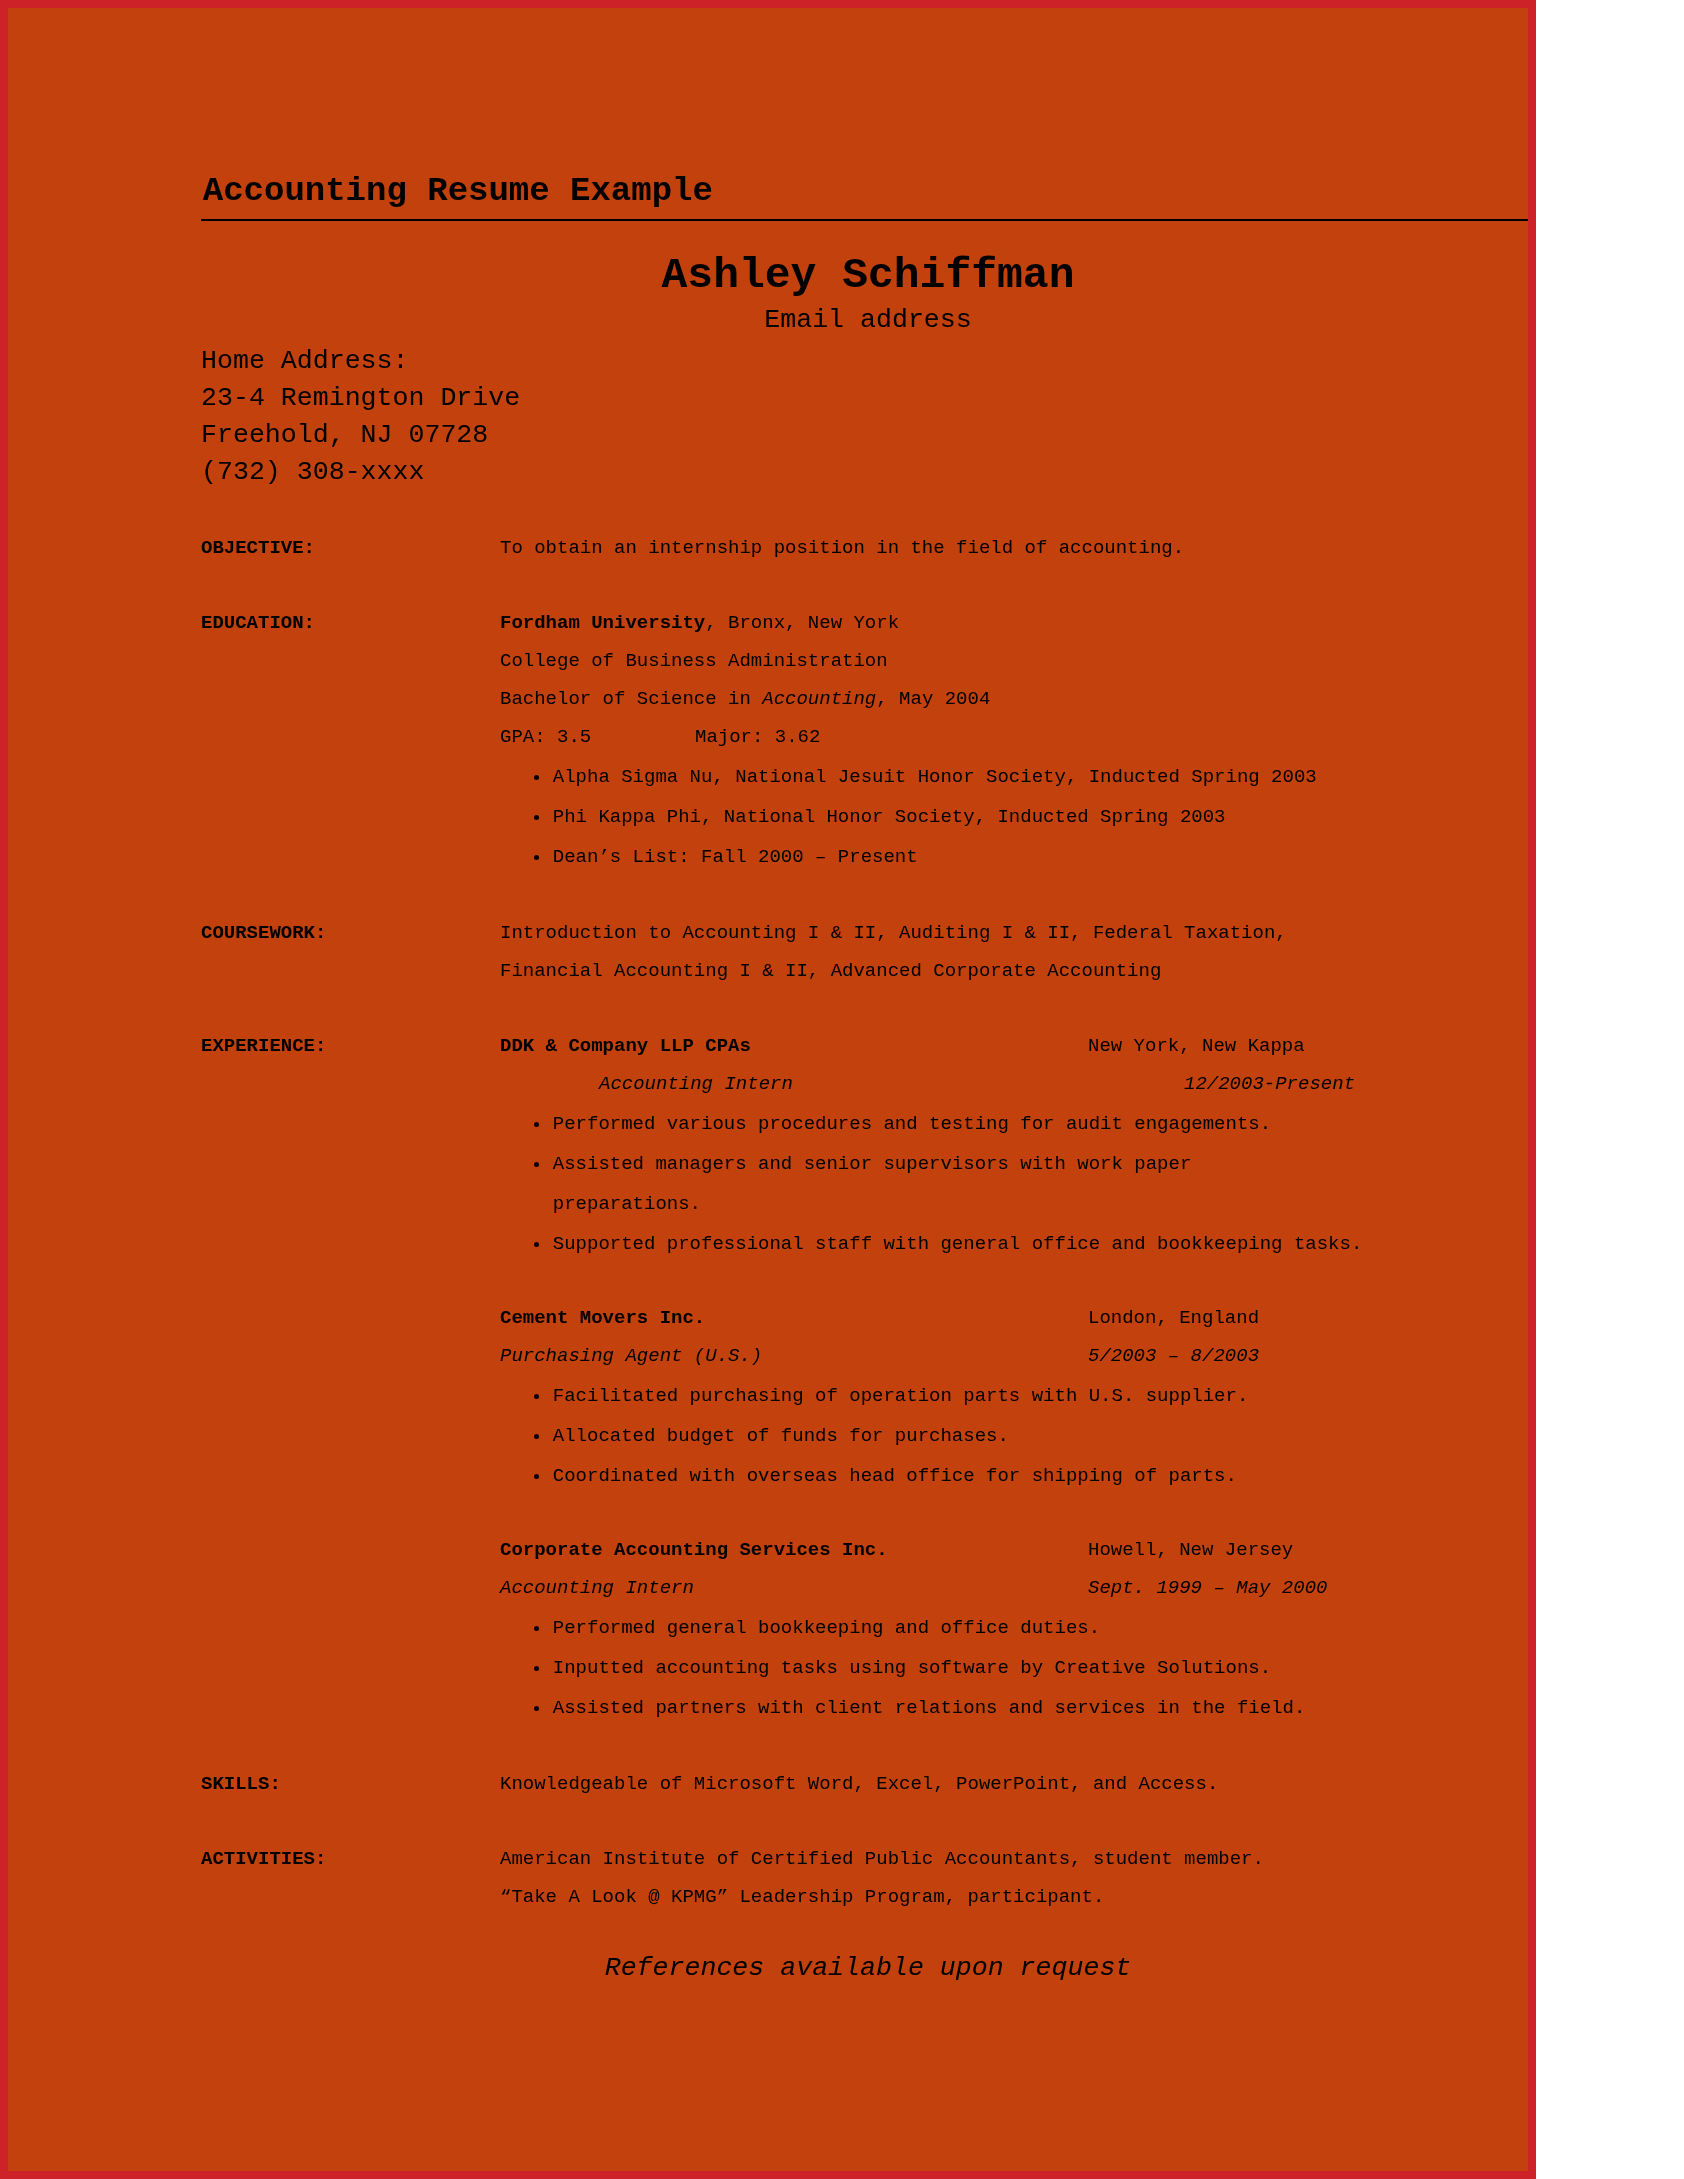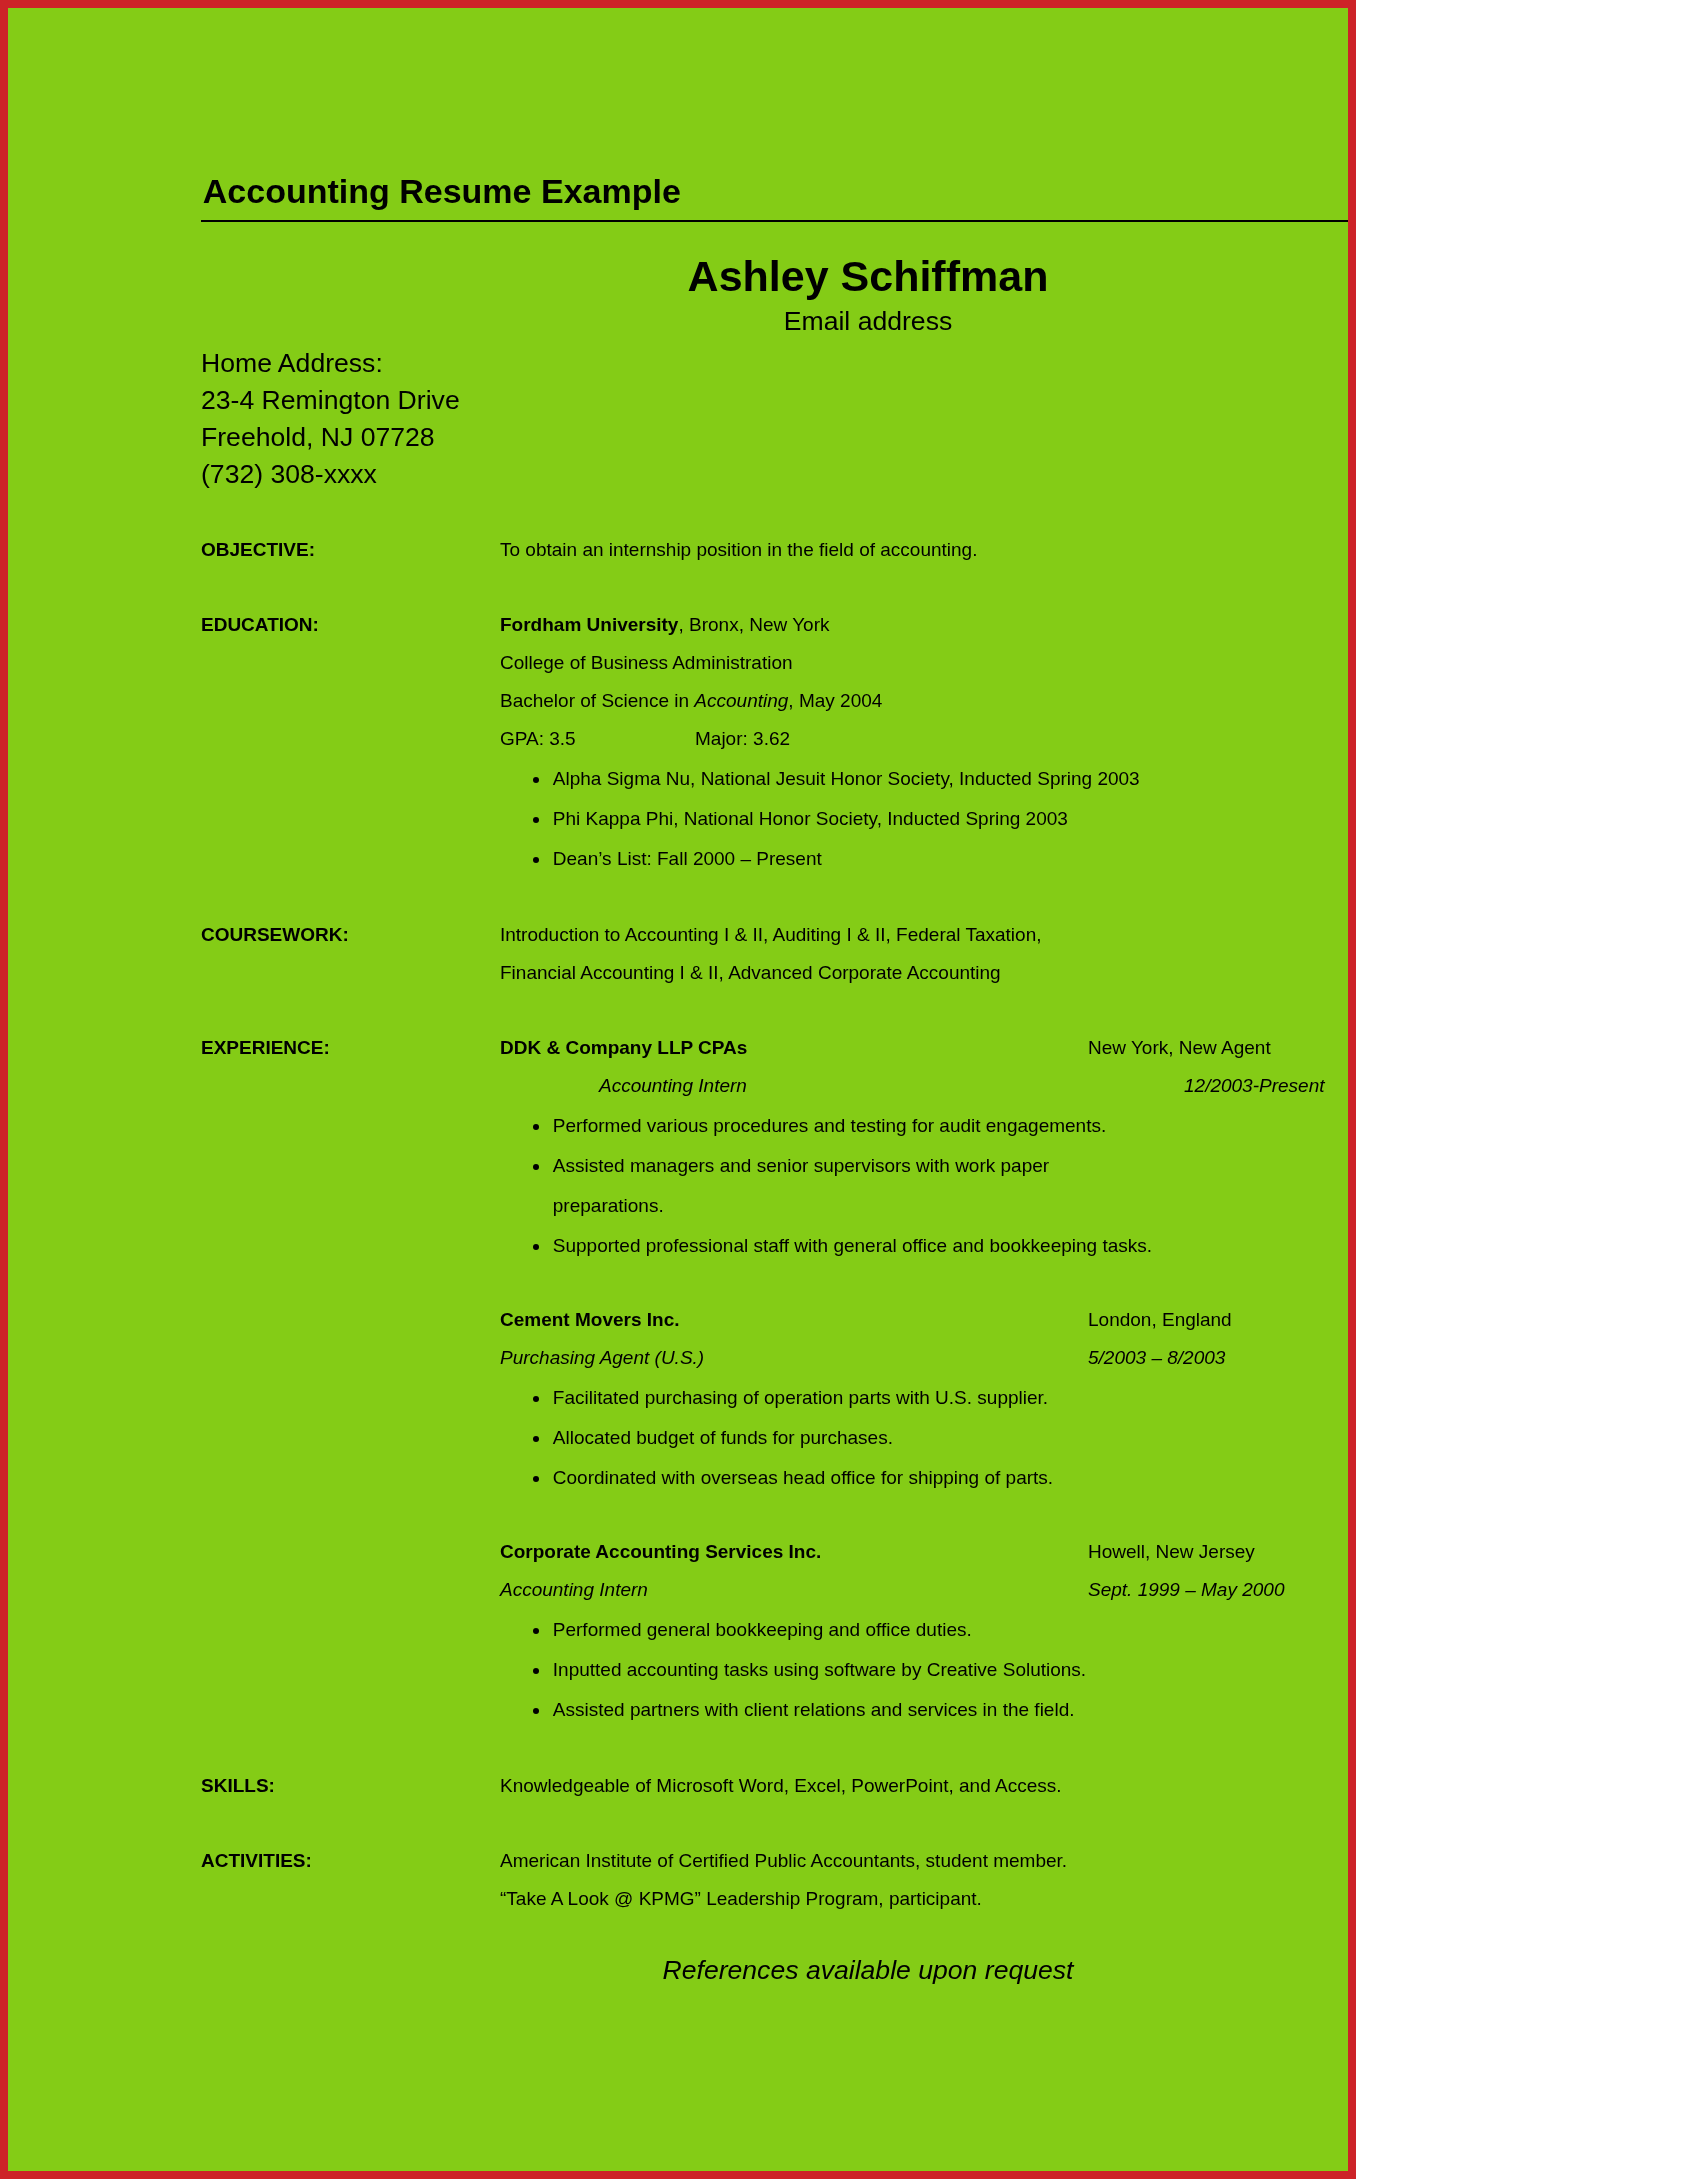--- a/index.html
+++ b/index.html
@@ -1,21 +1,21 @@
 <!DOCTYPE html>
 <html style="--border-red: #cd2328;font-size:14px"><head>
 <meta charset="utf-8">
 <style>
   * { box-sizing: border-box; }
   html, body { margin: 0; padding: 0; background: #ffffff; }
   .page {
-    width: 1356px; height: 2179px;
-    background: #84cc16;
+    width: 1536px; height: 2179px;
+    background: #c2410c;
     border: 8px solid var(--border-red, #cd2328);
-    font-family: Liberation Sans, sans-serif;
+    font-family: Liberation Mono, monospace;
     color: #000;
     overflow: hidden;
   }
   .content { padding: 164px 0 0 193px; width: 1527px; }
   .doc-title {
     font-size: 34px; font-weight: bold;
     margin: 0 0 30px 0; padding: 0 0 8.9px 1.8px;
     border-bottom: 2.7px solid #000;
   }
   .center { text-align: center; }
@@ -86,21 +86,21 @@
 Financial Accounting I &amp; II, Advanced Corporate Accounting</div>
     </div>
 
     <div class="section">
       <div class="sec-label">EXPERIENCE:</div>
       <div class="sec-body">
 
         <div class="job job0">
           <div class="jobrow">
             <span class="b">DDK &amp; Company LLP CPAs</span>
-            <span class="loc">New York, New Agent</span>
+            <span class="loc">New York, New Kappa</span>
           </div>
           <div class="jobrow">
             <span class="i title-indent">Accounting Intern</span>
             <span class="loc loc-dates i">12/2003-Present</span>
           </div>
           <ul class="bullets">
             <li>Performed various procedures and testing for audit engagements.</li>
             <li>Assisted managers and senior supervisors with work paper
 preparations.</li>
             <li>Supported professional staff with general office and bookkeeping tasks.</li>

